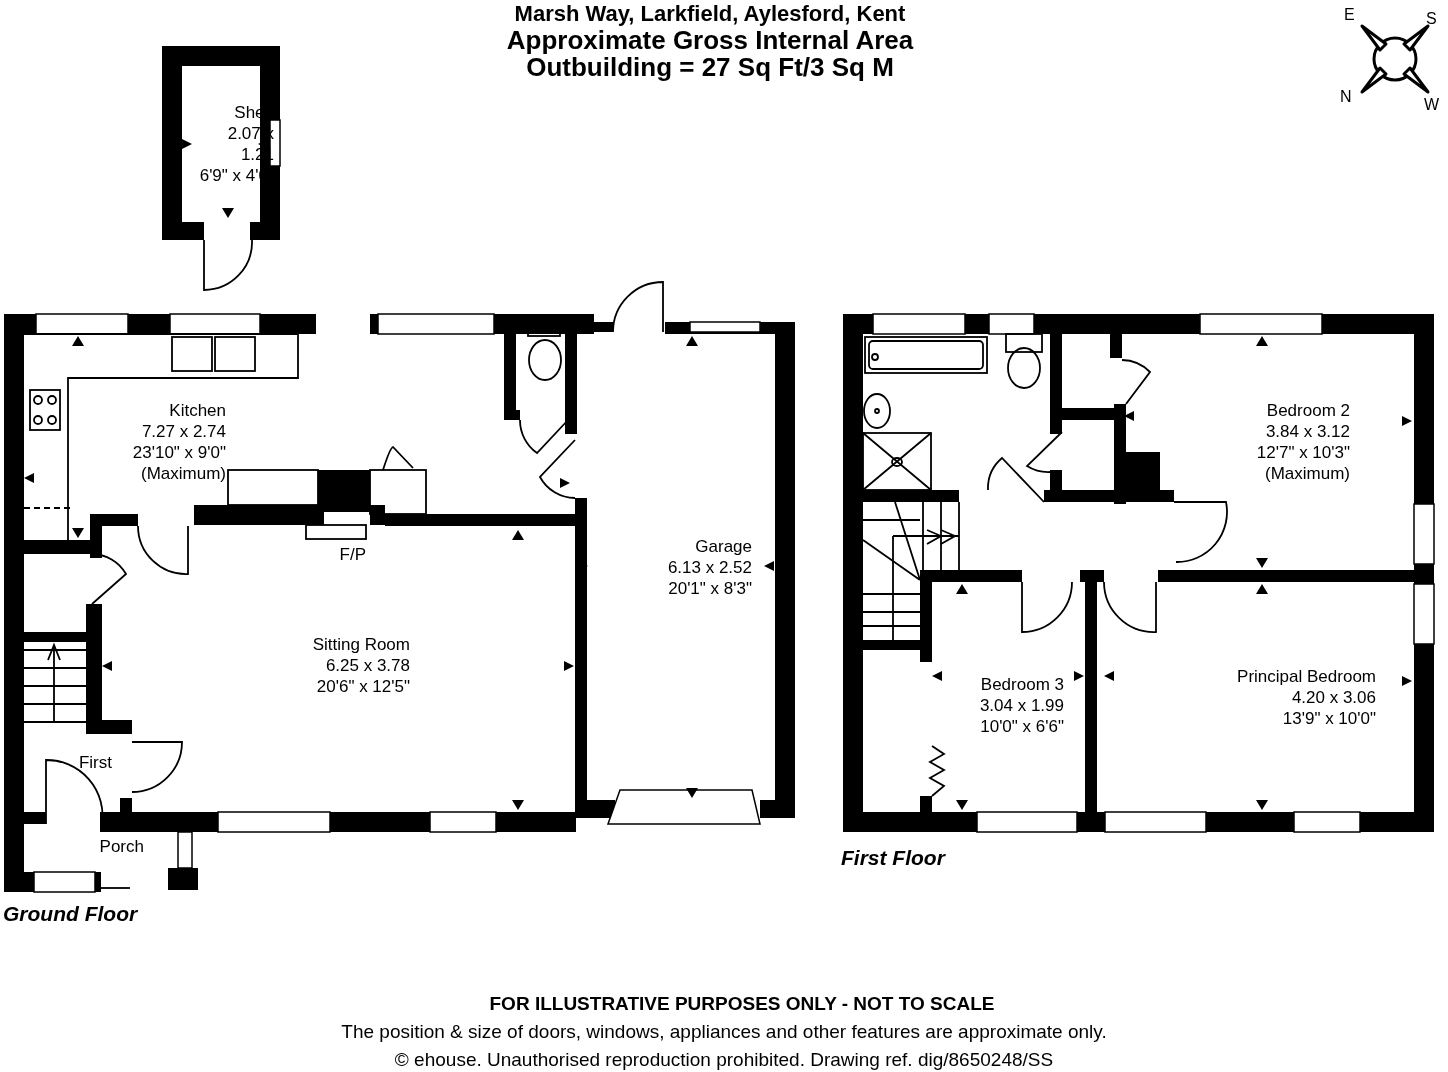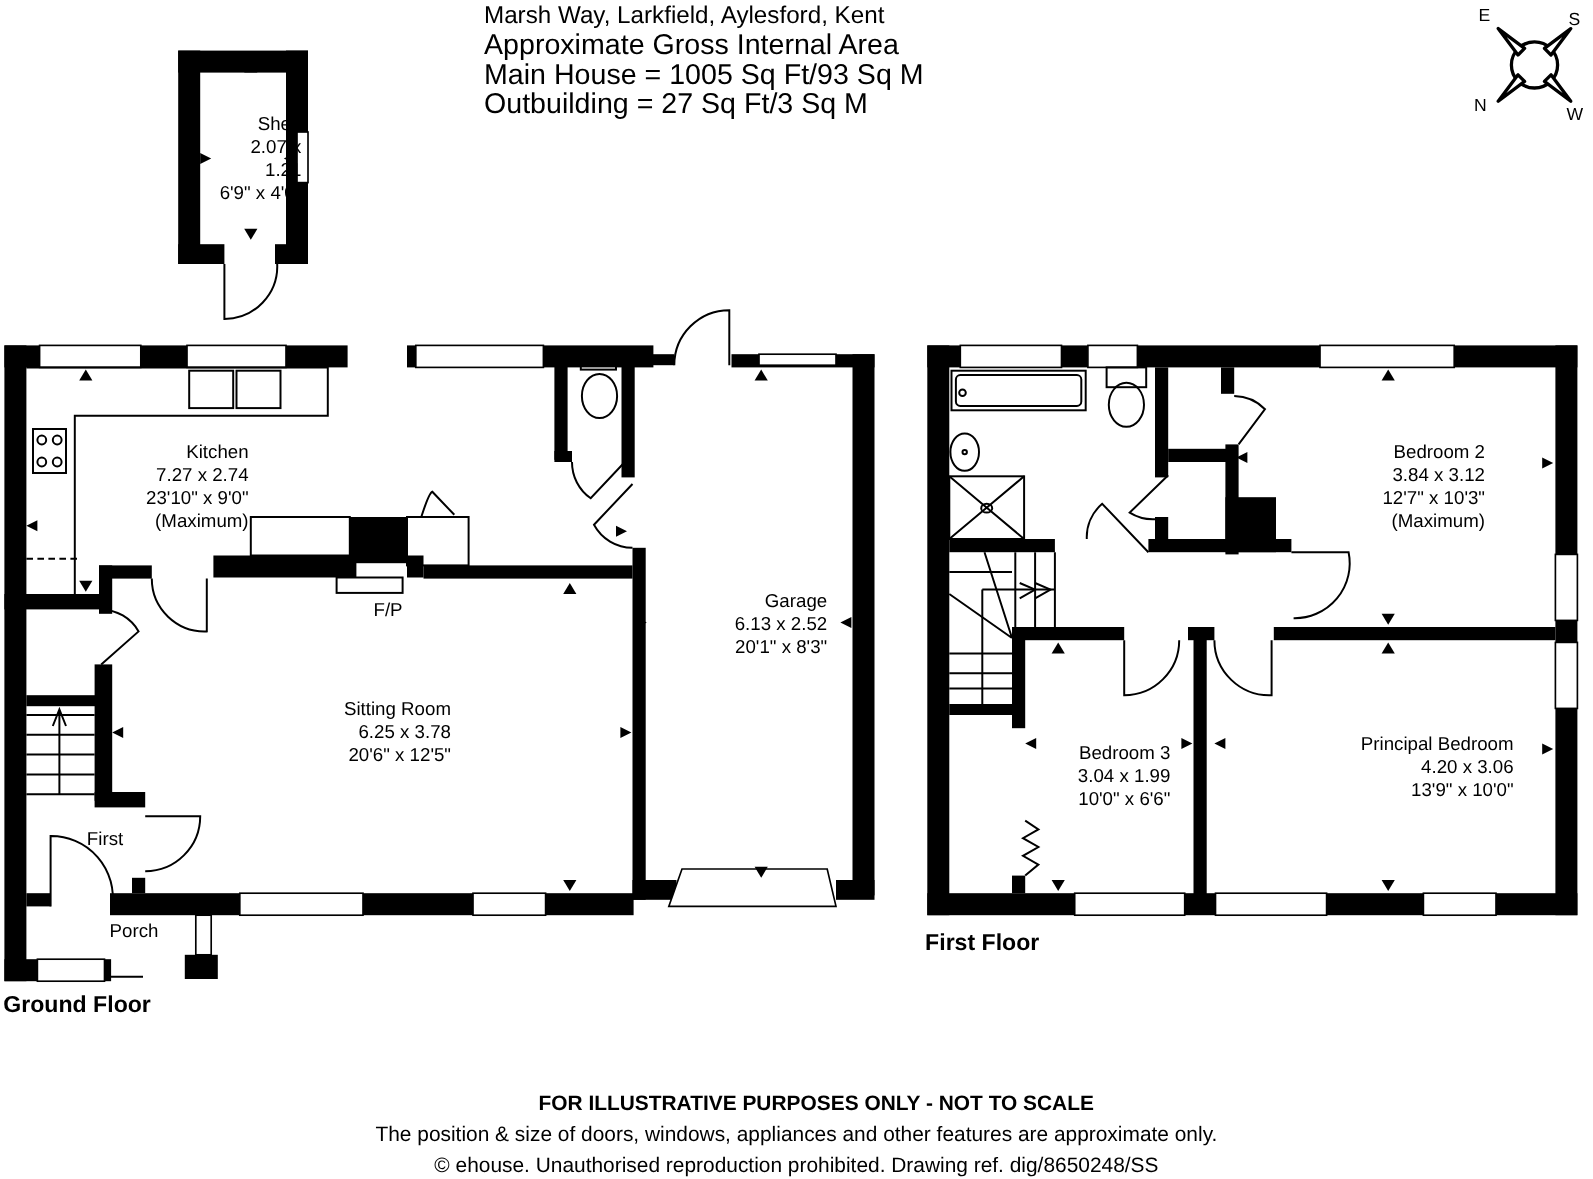--- a/index.html
+++ b/index.html
@@ -1,35 +1,34 @@
 <!DOCTYPE html>
 <html><head>
 <meta charset="utf-8">
 <style>
   html, body { margin:0; padding:0; background:#fff; }
   body { width:1448px; height:1072px; position:relative; overflow:hidden; font-family:"Liberation Sans", sans-serif; color:#000; }
   .abs { position:absolute; }
-  .title-block { position:absolute; left:440px; top:0; width:540px; font-weight:normal; }
+  .title-block { position:absolute; left:440px; top:0; width:540px; text-align:center; font-weight:bold; }
   .title-block div { font-size:26px; line-height:27px; }
   .title-block .addr { font-size:22px; }
-  .floor-label { position:absolute; font-weight:bold; font-size:21px; }
+  .floor-label { position:absolute; font-weight:bold; font-size:21px;font-style:italic; }
   .room { position:absolute; text-align:right; font-size:17px; line-height:21px; white-space:nowrap; }
   .disclaimer { position:absolute; left:0; width:1448px; text-align:center; top:990px; }
   .disclaimer .d1 { font-weight:bold; font-size:19px; line-height:28px;padding-left:36px; }
   .disclaimer .d2 { font-size:19px; line-height:28px; }
   svg.plan { position:absolute; left:0; top:0; }
   .compass-label { position:absolute; font-size:16px; }
 </style>
 </head>
 <body>
 
 <div class="title-block">
   <div class="addr">Marsh Way, Larkfield, Aylesford, Kent</div>
   <div>Approximate Gross Internal Area</div>
-  <div>Main House = 1005 Sq Ft/93 Sq M</div>
   <div>Outbuilding = 27 Sq Ft/3 Sq M</div>
 </div>
 
 <div>
   <svg class="abs" style="left:1350px;top:14px" width="90" height="90" viewBox="0 0 90 90">
     <circle cx="45" cy="45" r="21" fill="#fff" stroke="#000" stroke-width="3"></circle>
     <path d="M12 12 L30 36 L36 30 Z" fill="#fff" stroke="#000" stroke-width="3" stroke-linejoin="round"></path>
     <path d="M78 12 L54 30 L60 36 Z" fill="#fff" stroke="#000" stroke-width="3" stroke-linejoin="round"></path>
     <path d="M12 78 L36 60 L30 54 Z" fill="#fff" stroke="#000" stroke-width="3" stroke-linejoin="round"></path>
     <path d="M78 78 L60 54 L54 60 Z" fill="#fff" stroke="#000" stroke-width="3" stroke-linejoin="round"></path>

